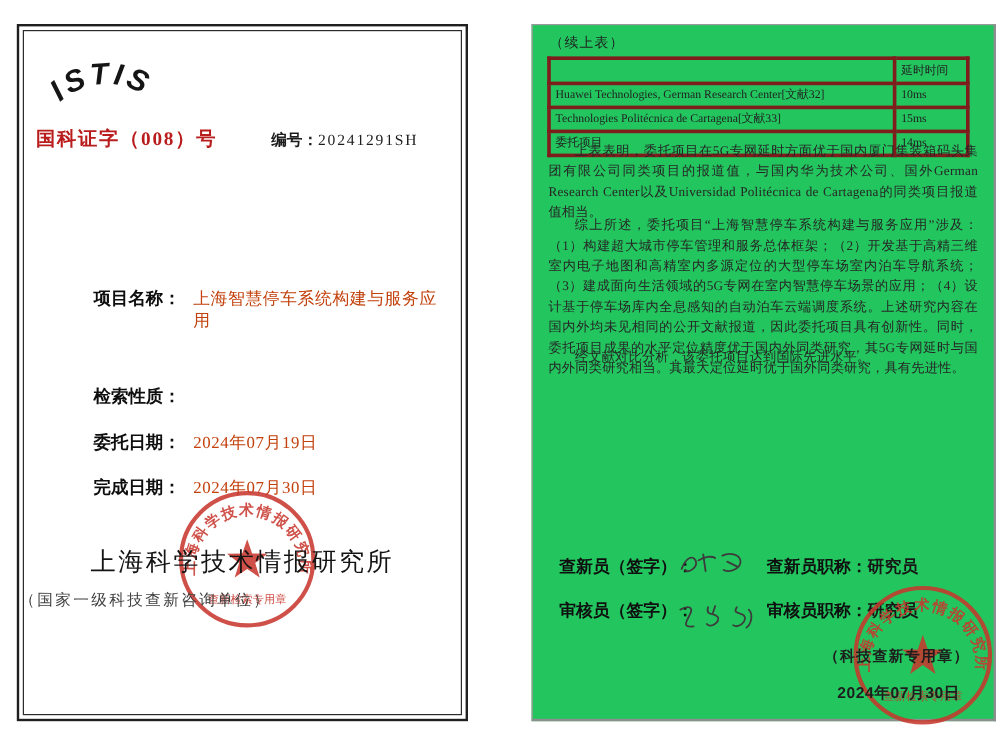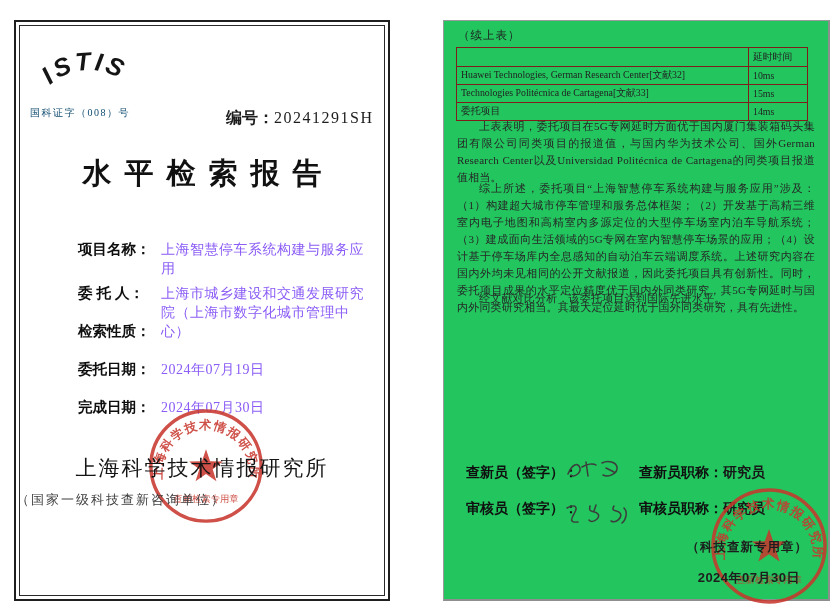--- a/index.html
+++ b/index.html
@@ -4,45 +4,45 @@
 <style>
   html,body{margin:0;padding:0;background:#ffffff;}
   .canvas{position:relative;width:837px;height:615px;background:#ffffff;overflow:hidden;
           font-family:"Liberation Serif", serif;color:#1d1d1d;}
 
   
   .cover{position:absolute;left:14px;top:20px;width:372px;height:577px;
          border:2px solid #1f1f1f;background:#fff;}
   .cover-inner{position:absolute;inset:3px;border:1px solid #2a2a2a;pointer-events:none;}
   .logo{position:absolute;left:16px;top:26px;}
-  .cert-no{position:absolute;left:14px;top:84px;font-size:10px;letter-spacing:1.5px;color:#0c4a6e;}
-  .report-no{position:absolute;left:210px;top:86px;font-size:16px;white-space:nowrap;}
+  .cert-no{position:absolute;left:14px;top:84px;font-size:16px;letter-spacing:1.5px;color:#b91c1c;font-weight:bold;}
+  .report-no{position:absolute;left:210px;top:86px;font-size:13px;white-space:nowrap;}
   .report-no .lbl{font-family:"Liberation Sans",sans-serif;font-weight:bold;}
   .report-no .val{letter-spacing:1.5px;}
   .cover-title{position:absolute;left:0;top:132px;width:100%;text-align:center;
                font-family:"Liberation Sans",sans-serif;font-weight:bold;
                font-size:29px;letter-spacing:13px;text-indent:13px;color:#111;}
   .field{position:absolute;left:62px;width:292px;font-size:14px;line-height:19px;}
   .field .flabel{font-family:"Liberation Sans",sans-serif;font-weight:bold;font-size:14.5px;
                  color:#0e0e0e;float:left;white-space:nowrap;}
-  .field .fvalue{display:block;margin-left:83px;letter-spacing:0.5px;color:#8b5cf6;}
+  .field .fvalue{display:block;margin-left:83px;letter-spacing:0.5px;color:#c2410c;}
   .org-name{position:absolute;left:0;top:432px;width:100%;text-align:center;
             font-size:21px;letter-spacing:2px;color:#141414;z-index:3;}
   .org-sub{position:absolute;left:0;top:469px;width:100%;text-align:left;
            font-size:13px;letter-spacing:2px;color:#404040;z-index:3;}
   .seal{position:absolute;z-index:2;opacity:0.87;}
   .seal-left{left:126px;top:383px;}
 
   
   .bodypage{position:absolute;left:443px;top:20px;width:384px;height:578px;background:#22c55e;
             border:1px solid #9a9a9a;border-right:2px solid #8e8e8e;border-bottom:2px solid #8e8e8e;}
   .cont-note{position:absolute;left:14px;top:7px;font-size:11.5px;letter-spacing:1px;}
   .delay-table{position:absolute;left:12px;top:26px;width:352px;border-collapse:collapse;
                font-size:9.8px;color:#222;}
-  .delay-table td{border:1px solid #7f1d1d;height:17px;padding:0 4px;vertical-align:middle;}
+  .delay-table td{border:3px solid #7f1d1d;height:17px;padding:0 4px;vertical-align:middle;}
   .delay-table td.num{width:50px;}
   .delay-table tr.hdr td{height:18px;}
   .paras{position:absolute;left:13px;width:358px;font-size:11px;line-height:17px;
          text-align:justify;color:#262626;letter-spacing:0.2px;}
   .paras p{margin:0;text-indent:2em;}
   .p1{top:97px;} .p2{top:159px;} .p3{top:269px;}
   .sign-row{position:absolute;left:22px;width:350px;font-size:14px;white-space:nowrap;}
   .sign-row .slabel,.sign-row .tlabel{font-family:"Liberation Sans",sans-serif;font-weight:bold;color:#0f0f0f;}
   .sign-row .tvalue{font-family:"Liberation Sans",sans-serif;font-weight:bold;color:#171717;}
   .srow1{top:443px;} .srow2{top:479px;}
@@ -70,29 +70,24 @@
         <textPath href="#istisArc" startOffset="50%" text-anchor="middle">ISTIS</textPath>
       </text>
     </svg>
 
     <div class="cert-no">国科证字（008）号</div>
 
     <div class="report-no">
       <span class="lbl">编号：</span><span class="val">20241291SH</span>
     </div>
 
-    <div class="cover-title">水平检索报告</div>
 
     <div class="field" style="top:218px">
       <span class="flabel">项目名称：</span>
       <span class="fvalue">上海智慧停车系统构建与服务应用</span>
-    </div>
-    <div class="field" style="top:262px">
-      <span class="flabel">委 托 人：</span>
-      <span class="fvalue">上海市城乡建设和交通发展研究院（上海市数字化城市管理中心）</span>
     </div>
     <div class="field" style="top:300px">
       <span class="flabel">检索性质：</span>
     </div>
     <div class="field" style="top:338px">
       <span class="flabel">委托日期：</span>
       <span class="fvalue">2024年07月19日</span>
     </div>
     <div class="field" style="top:376px">
       <span class="flabel">完成日期：</span>

